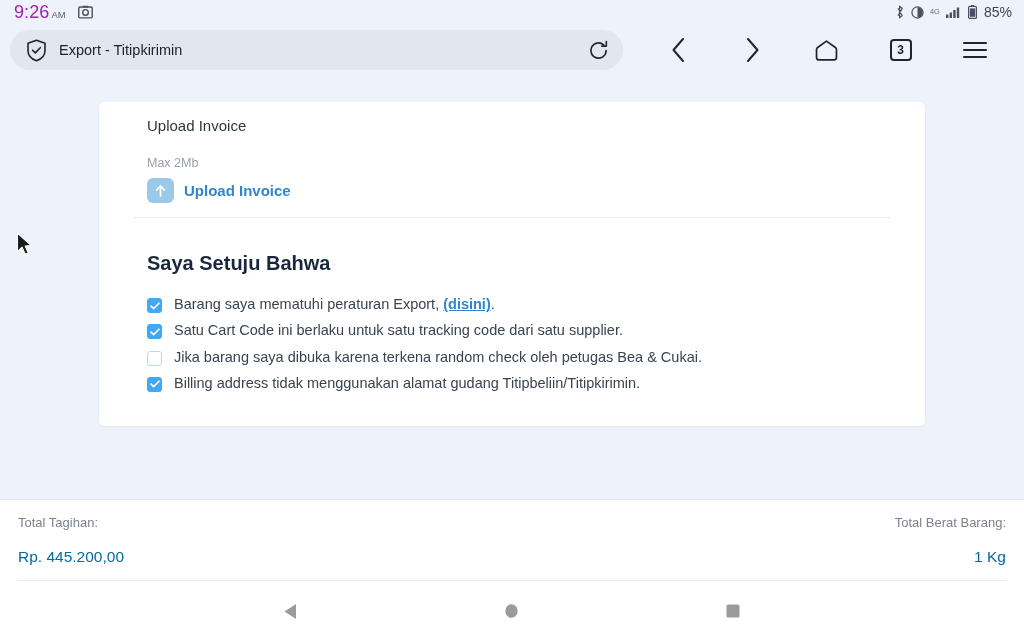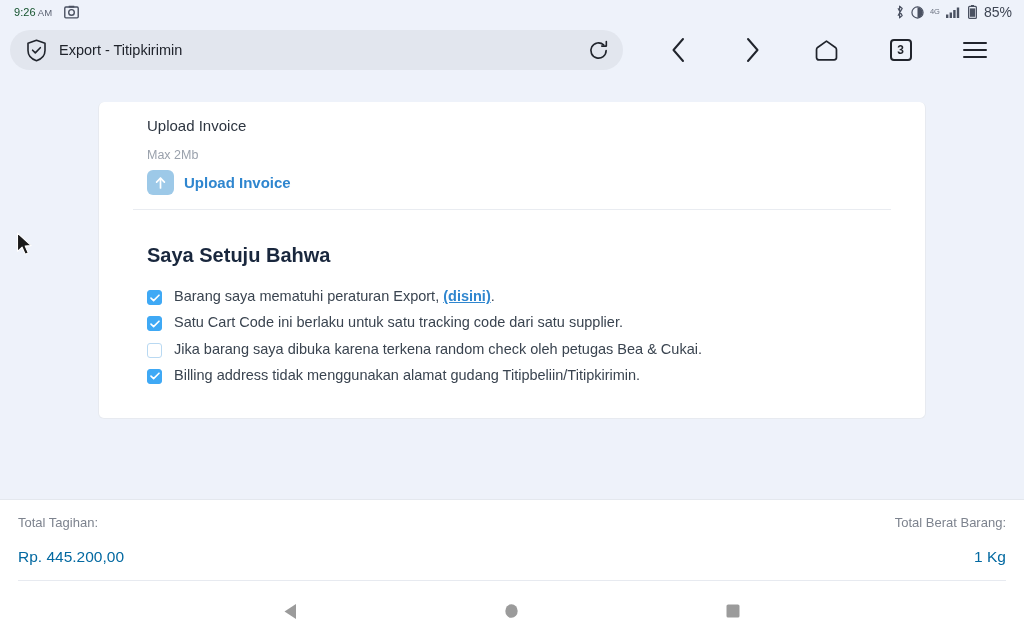--- a/index.html
+++ b/index.html
@@ -13,21 +13,21 @@
 
   
   .statusbar {
     height:24px; width:100%;
     display:flex; align-items:center; justify-content:space-between;
     padding:0 12px 0 14px;
     background:#eef2fa;
     color:#4a5161; font-size:12px;
   }
   .sb-left { display:flex; align-items:center; gap:12px; }
-  .sb-time { font-size:11px; color:#14532d; letter-spacing:.1px; }
+  .sb-time { font-size:18px; color:#a21caf; letter-spacing:.1px; }
   .sb-ampm { font-size:9.5px; color:#5b6272; margin-left:2px; }
   .sb-right { display:flex; align-items:center; gap:6px; }
   .sb-pct { font-size:14px; color:#3d4452; margin-left:1px; }
   .ico { display:inline-block; line-height:0; }
 
   
   .chrome {
     height:52px; width:100%;
     display:flex; align-items:center;
     padding:0 12px 0 10px; gap:0;
@@ -76,21 +76,21 @@
 
   .card-body { padding:0 34px 30px 34px; }
 
   .upload-row {
     display:flex; align-items:flex-start; justify-content:space-between;
     padding:14px 0 14px 14px;
     border-bottom:1px solid #e9ecf1;
     flex-direction:column;
   }
   .upload-label { font-size:15px; color:#2d3540; line-height:1.35; }
-  .upload-sub { font-size:12.5px; color:#9aa1ac; margin-top:12px; }
+  .upload-sub { font-size:12.5px; color:#9aa1ac; margin-top:20px; }
   .upload-action { display:flex; align-items:center; gap:10px; padding-top:8px; padding-right:4px; }
   .upload-ico {
     width:27px; height:25px; border-radius:6px;
     background:#9dc9e8;
     display:flex; align-items:center; justify-content:center;
   }
   .upload-text { font-size:15px; font-weight:bold; color:#2f86cf; }
 
   .agree-title { font-size:20px; font-weight:bold; color:#19273d; margin:34px 0 0 14px; }
   .agree-list { margin:16px 0 0 14px; }

